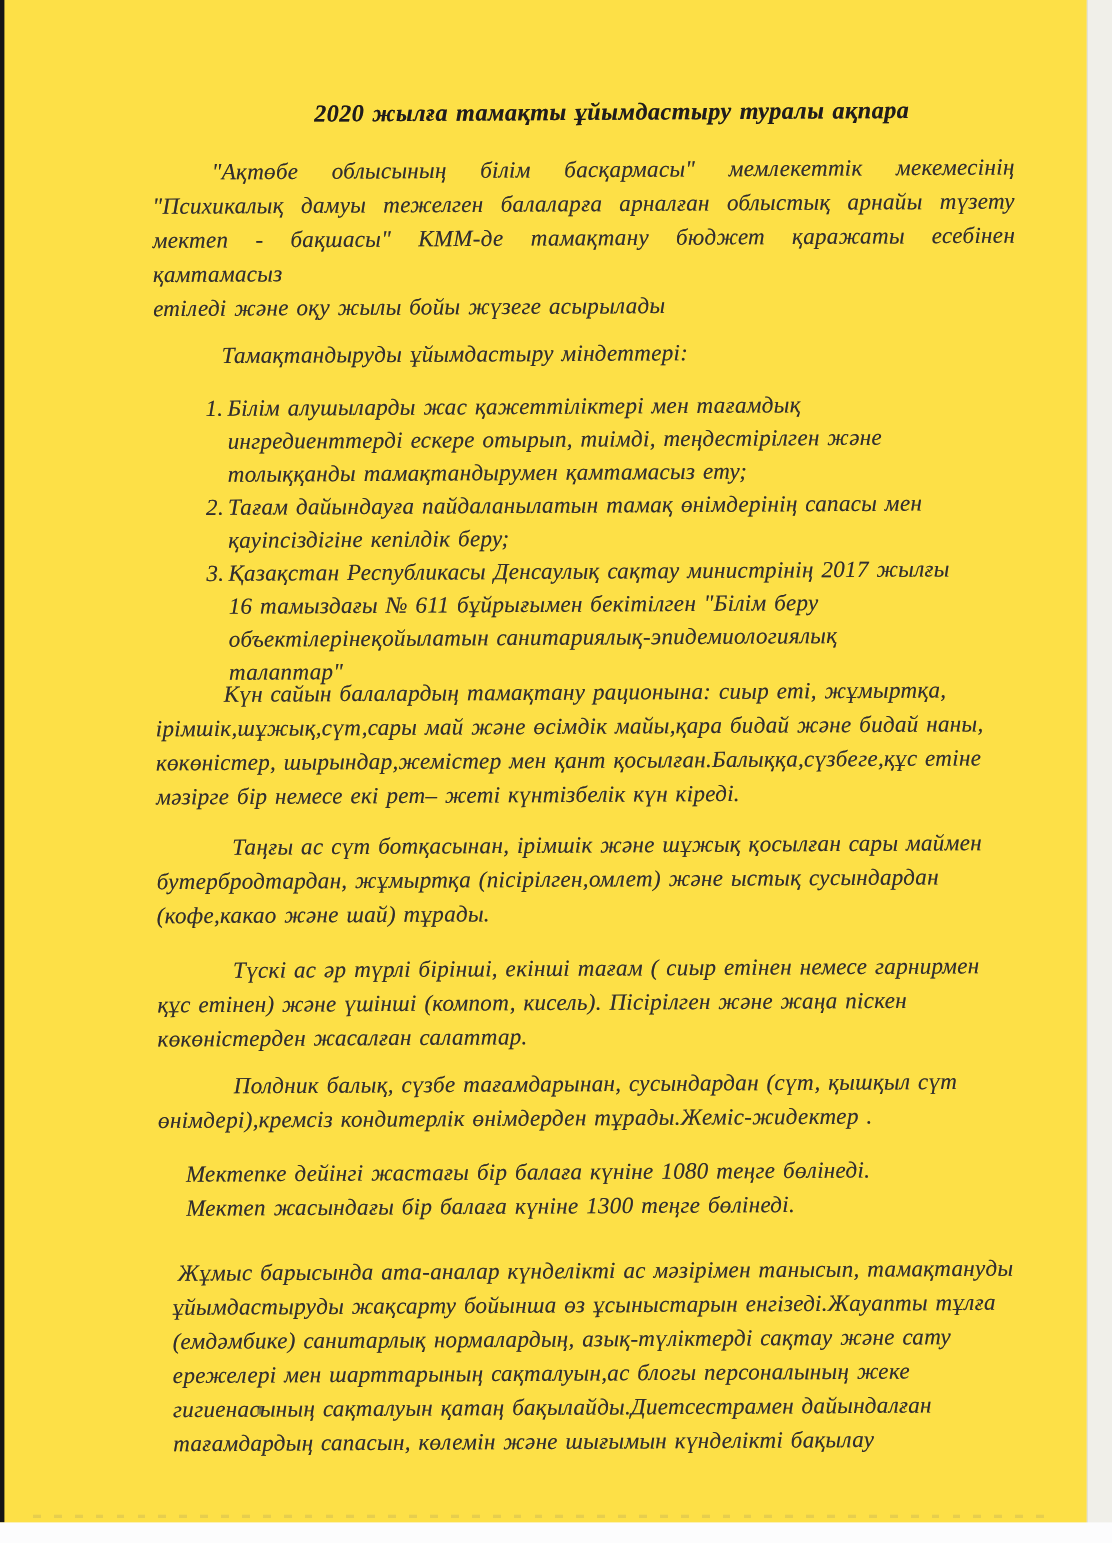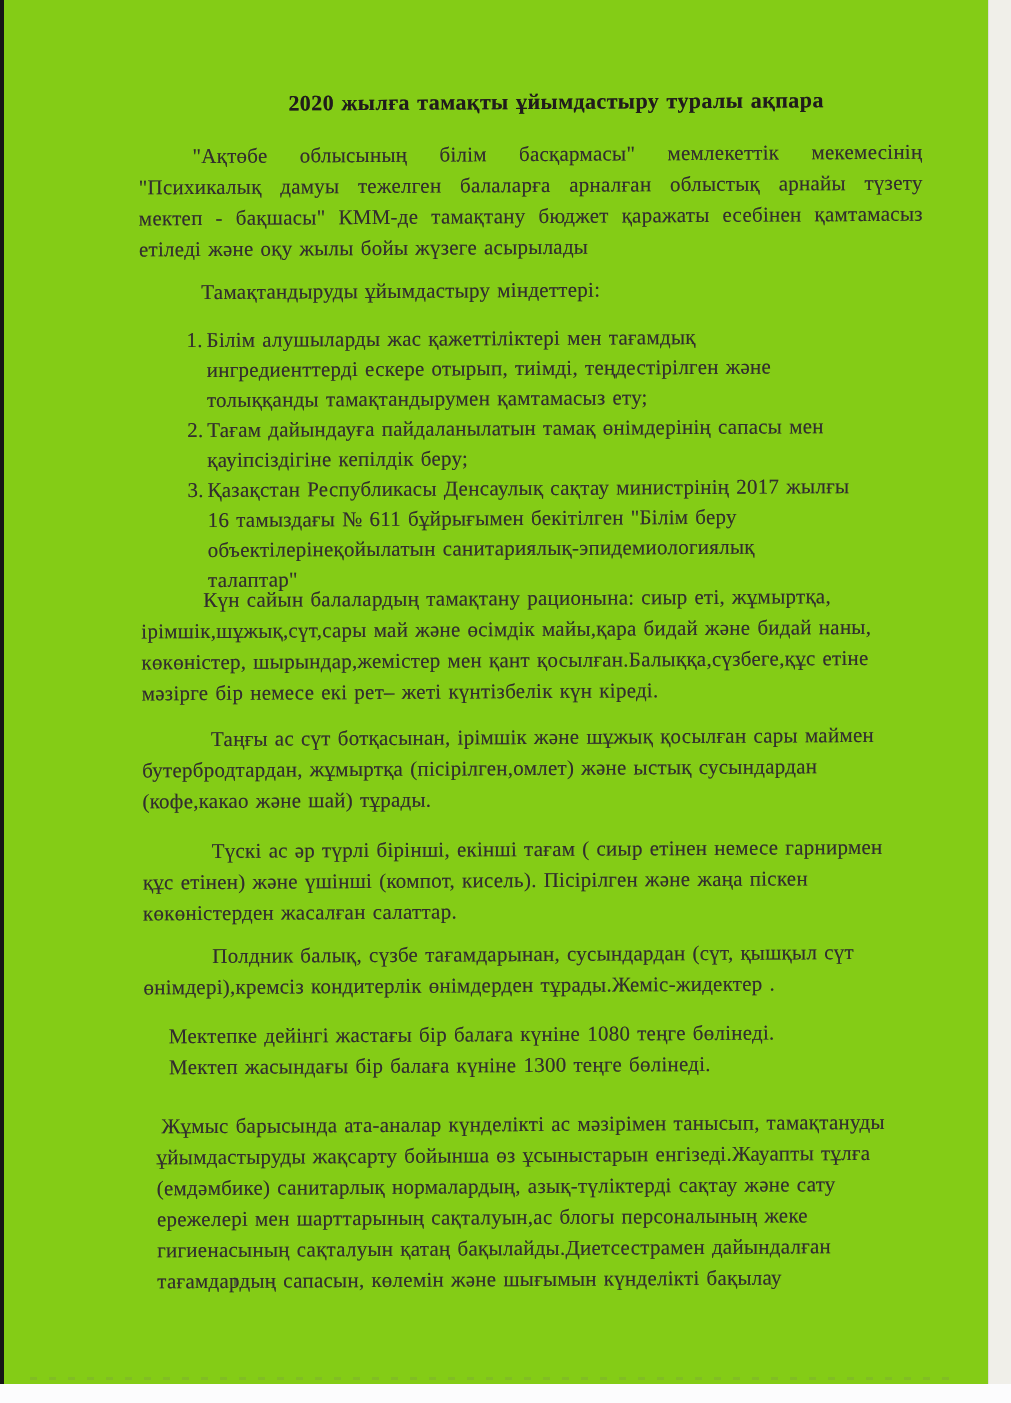--- a/index.html
+++ b/index.html
@@ -3,22 +3,23 @@
 <meta charset="utf-8">
 <style>
   html,body { margin:0; padding:0; }
   body {
     width:1011px; height:1403px;
     font-family:"Liberation Serif","DejaVu Serif",serif;
     overflow:hidden;
   }
   .scan {
     position:relative; width:1011px; height:1403px;
-    background:#84cc16;
+    background:#fde047;
     overflow:hidden;
+    font-style:italic;
   }
   
   .left-strip  { position:absolute; left:0; top:0; width:4px; height:1384px; background:#161616; }
   .right-band  { position:absolute; right:0; top:0; width:22px; height:1403px;
                  background:#f0efe9; border-left:1px solid #dfded5; }
   .bottom-band { position:absolute; left:0; bottom:0; width:1011px; height:19px; background:#fcfcfd; }
   .dash-artifact {
     position:absolute; left:30px; top:1377px; width:920px; height:3px; opacity:.45;
     background:repeating-linear-gradient(90deg, rgba(110,110,110,.35) 0 7px, transparent 7px 19px);
   }

